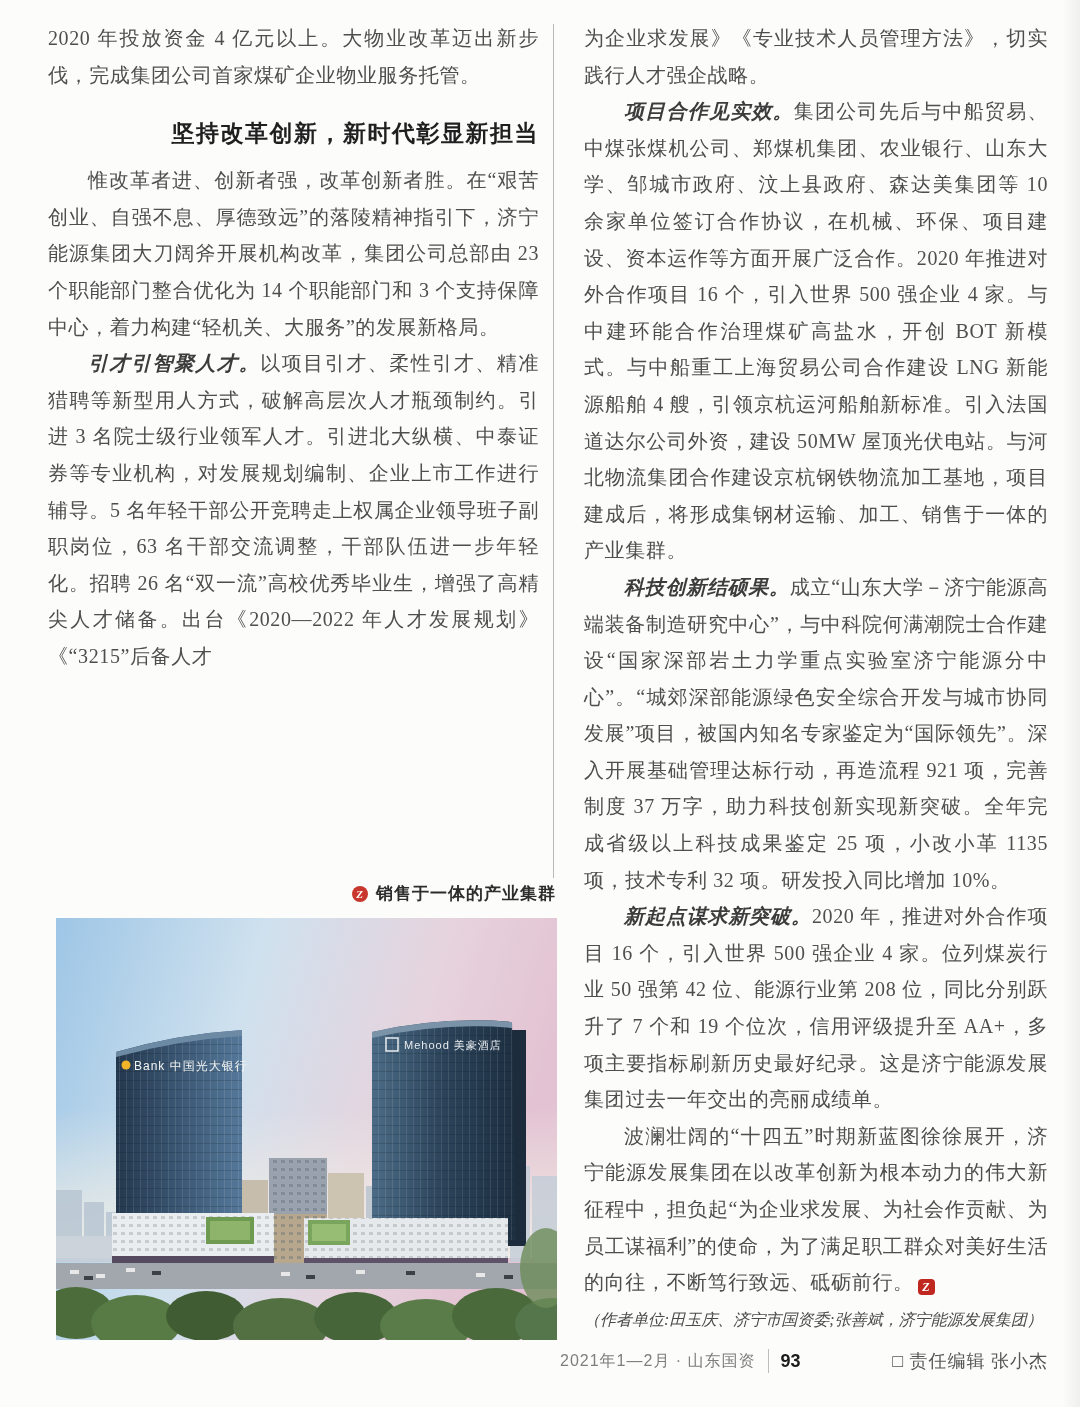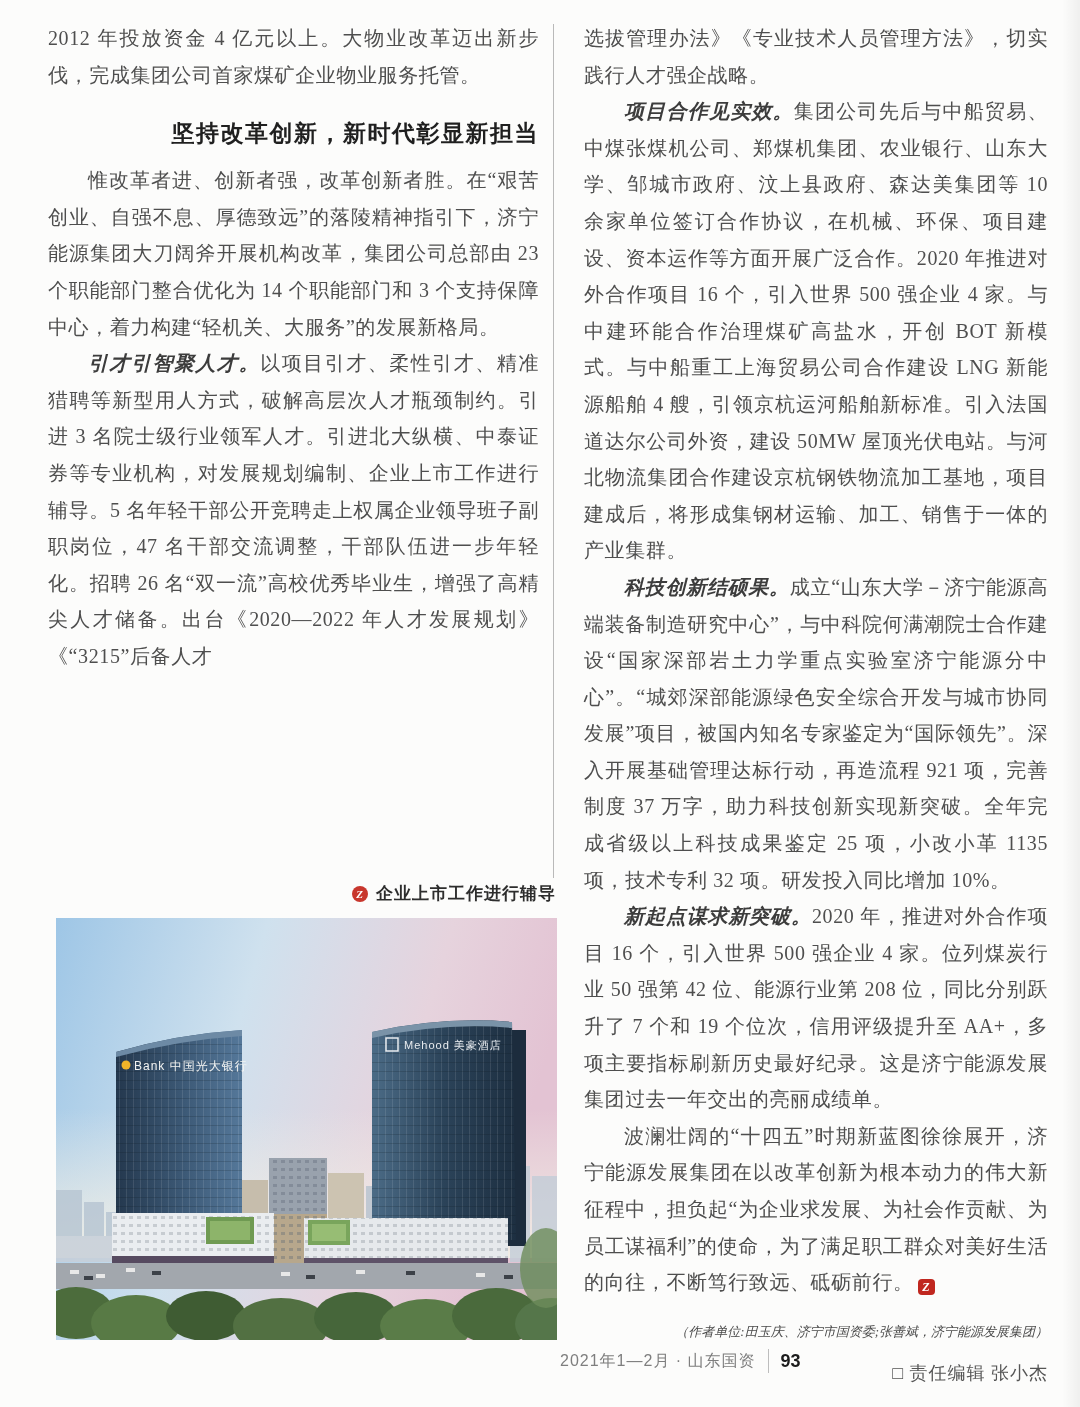--- a/index.html
+++ b/index.html
@@ -53,57 +53,57 @@
     position:absolute; left:56px; top:918px; width:501px; height:422px;
     overflow:hidden;
   }
   .end-mark {
     display:inline-block; width:17px; height:16px; border-radius:4px;
     background:#c0271f; color:#fff; vertical-align:-2px; margin-left:4px;
     font:italic bold 12px/16px "Liberation Serif",serif; text-align:center;
     text-indent:0;
   }
   .author-note {
-    margin-top:16px; text-align:right; font-style:italic;
-    font-size:13px; line-height:30px; letter-spacing:0; color:#4a4a4a;
+    margin-top:4px; text-align:left; font-style:italic;
+    font-size:16px; line-height:30px; letter-spacing:0; color:#4a4a4a;
   }
   .editor-line {
     margin-top:8px; text-align:right; font-size:18px; color:#555;
     letter-spacing:1px;
   }
   .footer {
     position:absolute; left:560px; top:1349px; width:480px;
     display:flex; align-items:center; gap:12px;
     font-family:"Liberation Sans","DejaVu Sans",sans-serif;
   }
   .footer .issue { font-size:16px; color:#7e7e7e; letter-spacing:1px; }
   .footer .sep  { width:1px; height:24px; background:#bdbdbd; }
   .footer .pagenum { font-size:18px; font-weight:bold; color:#1c1c1c; }
 </style>
 </head>
 <body>
 
 <div class="page">
 
   <div class="col col-left">
-    <p class="no-indent">2012 年投放资金 4 亿元以上。大物业改革迈出新步伐，完成集团公司首家煤矿企业物业服务托管。</p>
+    <p class="no-indent">2020 年投放资金 4 亿元以上。大物业改革迈出新步伐，完成集团公司首家煤矿企业物业服务托管。</p>
     <h2 class="section-heading">坚持改革创新，新时代彰显新担当</h2>
     <p>
       <span class="lead"></span><span>惟改革者进、创新者强，改革创新者胜。在“艰苦创业、自强不息、厚德致远”的落陵精神指引下，济宁能源集团大刀阔斧开展机构改革，集团公司总部由 23 个职能部门整合优化为 14 个职能部门和 3 个支持保障中心，着力构建“轻机关、大服务”的发展新格局。</span>
     </p>
     <p>
-      <span class="lead">引才引智聚人才。</span><span>以项目引才、柔性引才、精准猎聘等新型用人方式，破解高层次人才瓶颈制约。引进 3 名院士级行业领军人才。引进北大纵横、中泰证券等专业机构，对发展规划编制、企业上市工作进行辅导。5 名年轻干部公开竞聘走上权属企业领导班子副职岗位，47 名干部交流调整，干部队伍进一步年轻化。招聘 26 名“双一流”高校优秀毕业生，增强了高精尖人才储备。出台《2020—2022 年人才发展规划》《“3215”后备人才</span>
+      <span class="lead">引才引智聚人才。</span><span>以项目引才、柔性引才、精准猎聘等新型用人方式，破解高层次人才瓶颈制约。引进 3 名院士级行业领军人才。引进北大纵横、中泰证券等专业机构，对发展规划编制、企业上市工作进行辅导。5 名年轻干部公开竞聘走上权属企业领导班子副职岗位，63 名干部交流调整，干部队伍进一步年轻化。招聘 26 名“双一流”高校优秀毕业生，增强了高精尖人才储备。出台《2020—2022 年人才发展规划》《“3215”后备人才</span>
     </p>
   </div>
 
   <div class="divider"></div>
 
   <div class="caption-row">
     <span class="logo-dot">Z</span>
-    <span>企业上市工作进行辅导</span>
+    <span>销售于一体的产业集群</span>
   </div>
 
   <div class="photo-wrap">
     <svg width="501" height="422" viewBox="0 0 501 422" xmlns="http://www.w3.org/2000/svg">
       <defs>
         <linearGradient id="sky" x1="0" y1="0" x2="1" y2="0.25">
           <stop offset="0" stop-color="#9ec6e6"></stop>
           <stop offset="0.4" stop-color="#cfe1ee"></stop>
           <stop offset="0.75" stop-color="#e6d3dd"></stop>
           <stop offset="1" stop-color="#e3c3d3"></stop>
@@ -218,21 +218,21 @@
         <ellipse cx="300" cy="400" rx="42" ry="26" fill="#46663a"></ellipse>
         <ellipse cx="370" cy="408" rx="46" ry="27" fill="#5a7c48"></ellipse>
         <ellipse cx="440" cy="398" rx="44" ry="28" fill="#4a6a3c"></ellipse>
         <ellipse cx="495" cy="406" rx="36" ry="26" fill="#55764a"></ellipse>
         <ellipse cx="490" cy="350" rx="26" ry="40" fill="#6d8c5a" opacity="0.8"></ellipse>
       </g>
     </svg>
   </div>
 
   <div class="col col-right">
-    <p class="no-indent">选拔管理办法》《专业技术人员管理方法》，切实践行人才强企战略。</p>
+    <p class="no-indent">为企业求发展》《专业技术人员管理方法》，切实践行人才强企战略。</p>
     <p>
       <span class="lead">项目合作见实效。</span><span>集团公司先后与中船贸易、中煤张煤机公司、郑煤机集团、农业银行、山东大学、邹城市政府、汶上县政府、森达美集团等 10 余家单位签订合作协议，在机械、环保、项目建设、资本运作等方面开展广泛合作。2020 年推进对外合作项目 16 个，引入世界 500 强企业 4 家。与中建环能合作治理煤矿高盐水，开创 BOT 新模式。与中船重工上海贸易公司合作建设 LNG 新能源船舶 4 艘，引领京杭运河船舶新标准。引入法国道达尔公司外资，建设 50MW 屋顶光伏电站。与河北物流集团合作建设京杭钢铁物流加工基地，项目建成后，将形成集钢材运输、加工、销售于一体的产业集群。</span>
     </p>
     <p>
       <span class="lead">科技创新结硕果。</span><span>成立“山东大学－济宁能源高端装备制造研究中心”，与中科院何满潮院士合作建设“国家深部岩土力学重点实验室济宁能源分中心”。“城郊深部能源绿色安全综合开发与城市协同发展”项目，被国内知名专家鉴定为“国际领先”。深入开展基础管理达标行动，再造流程 921 项，完善制度 37 万字，助力科技创新实现新突破。全年完成省级以上科技成果鉴定 25 项，小改小革 1135 项，技术专利 32 项。研发投入同比增加 10%。</span>
     </p>
     <p>
       <span class="lead">新起点谋求新突破。</span><span>2020 年，推进对外合作项目 16 个，引入世界 500 强企业 4 家。位列煤炭行业 50 强第 42 位、能源行业第 208 位，同比分别跃升了 7 个和 19 个位次，信用评级提升至 AA+，多项主要指标刷新历史最好纪录。这是济宁能源发展集团过去一年交出的亮丽成绩单。</span>
     </p>
     <p>

